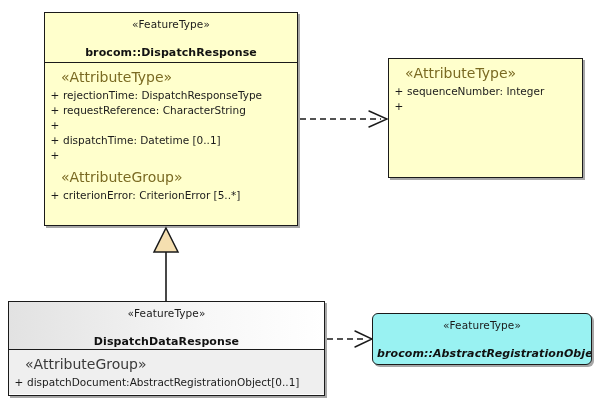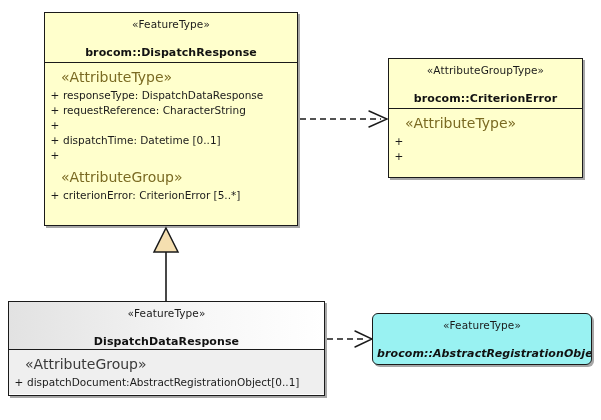--- a/index.html
+++ b/index.html
@@ -137,21 +137,21 @@
       <span class="stereotype">«FeatureType»</span>
       <span class="class-name">brocom::DispatchResponse</span>
     </div>
 
     <div class="class-body">
 
       <div class="group-label">«AttributeType»</div>
 
       <div class="attr-row">
         <span class="attr-vis">+</span>
-        <span class="attr-text">responseType: DispatchDataResponse</span>
+        <span class="attr-text">rejectionTime: DispatchResponseType</span>
       </div>
 
       <div class="attr-row">
         <span class="attr-vis">+</span>
         <span class="attr-text">requestReference: CharacterString</span>
       </div>
 
       <div class="attr-row">
         <span class="attr-vis">+</span>
       </div>
@@ -170,31 +170,28 @@
       <div class="attr-row">
         <span class="attr-vis">+</span>
         <span class="attr-text">criterionError: CriterionError [5..*]</span>
       </div>
 
     </div>
   </div>
 
   <div class="uml-class fill-yellow" style="left:388px; top:50px; width:195px; height:120px;">
 
-    <div class="class-header with-divider" style="height:50px;">
-      <span class="stereotype">«AttributeGroupType»</span>
-      <span class="class-name">brocom::CriterionError</span>
-    </div>
 
     <div class="class-body">
 
       <div class="group-label">«AttributeType»</div>
 
       <div class="attr-row">
         <span class="attr-vis">+</span>
+        <span class="attr-text">sequenceNumber: Integer</span>
       </div>
 
       <div class="attr-row">
         <span class="attr-vis">+</span>
       </div>
 
     </div>
   </div>
 
   <div class="uml-class" style="left:8px; top:293px; width:317px; height:95px; background:#ffffff;">

